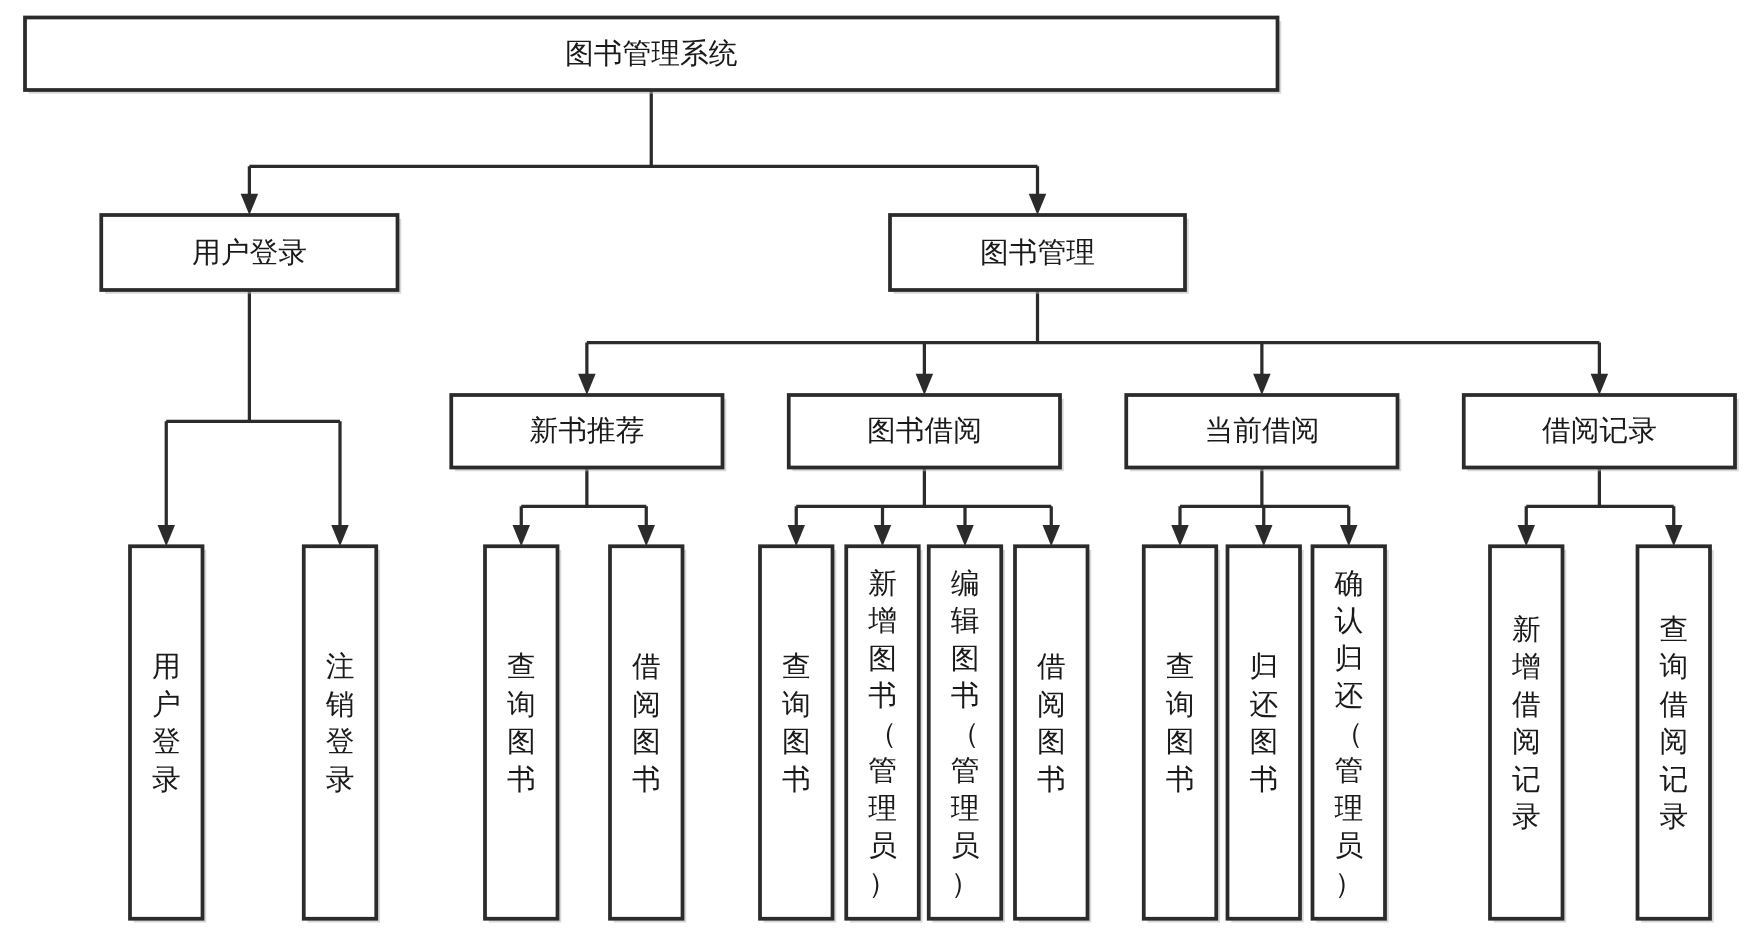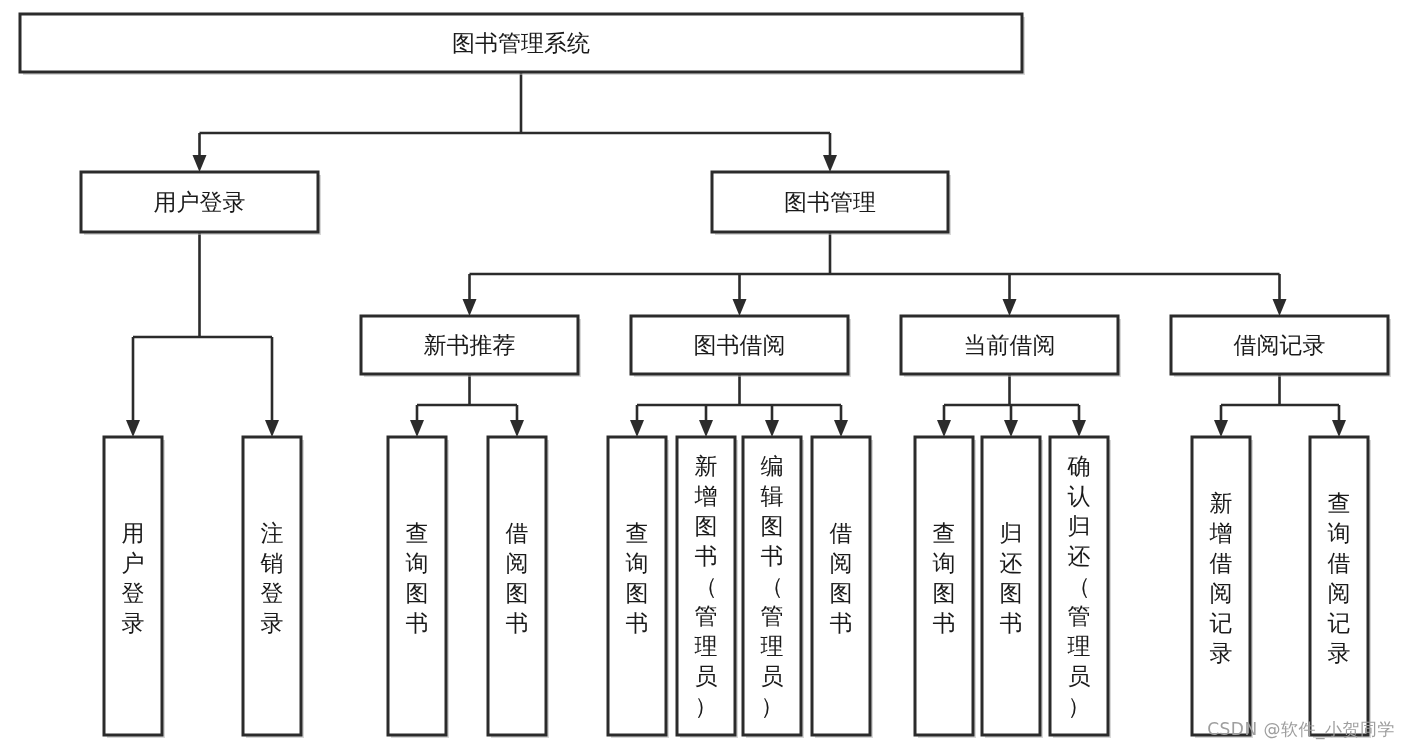--- a/index.html
+++ b/index.html
@@ -225,14 +225,13 @@
           <rect x="1192" y="437" width="58" height="298" class="node-box"></rect>
           <text x="1221" y="0" class="node-label-vert"><tspan x="1221" y="511">新</tspan><tspan x="1221" y="541">增</tspan><tspan x="1221" y="571">借</tspan><tspan x="1221" y="601">阅</tspan><tspan x="1221" y="631">记</tspan><tspan x="1221" y="661">录</tspan></text>
         </g>
         <g>
           <rect x="1313" y="440" width="58" height="298" class="node-shadow"></rect>
           <rect x="1310" y="437" width="58" height="298" class="node-box"></rect>
           <text x="1339" y="0" class="node-label-vert"><tspan x="1339" y="511">查</tspan><tspan x="1339" y="541">询</tspan><tspan x="1339" y="571">借</tspan><tspan x="1339" y="601">阅</tspan><tspan x="1339" y="631">记</tspan><tspan x="1339" y="661">录</tspan></text>
         </g>
       </g>
   </svg>
-  <div class="watermark">CSDN @软件_小贺同学</div>
 </div>
 
 </body></html>

